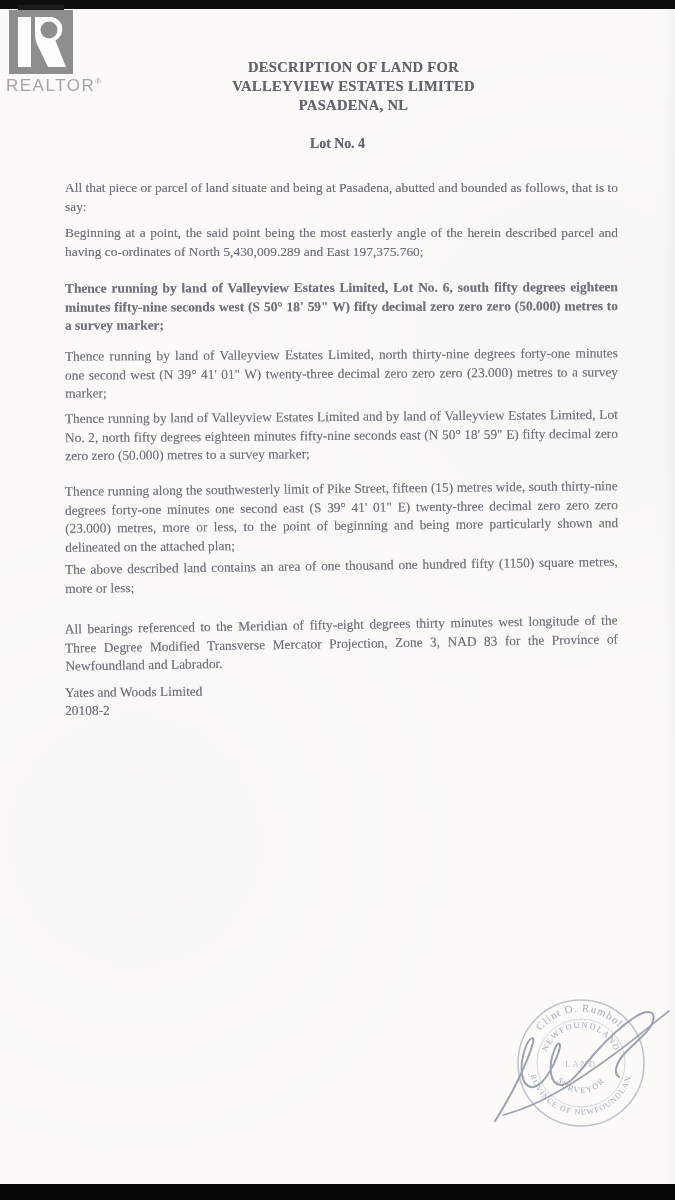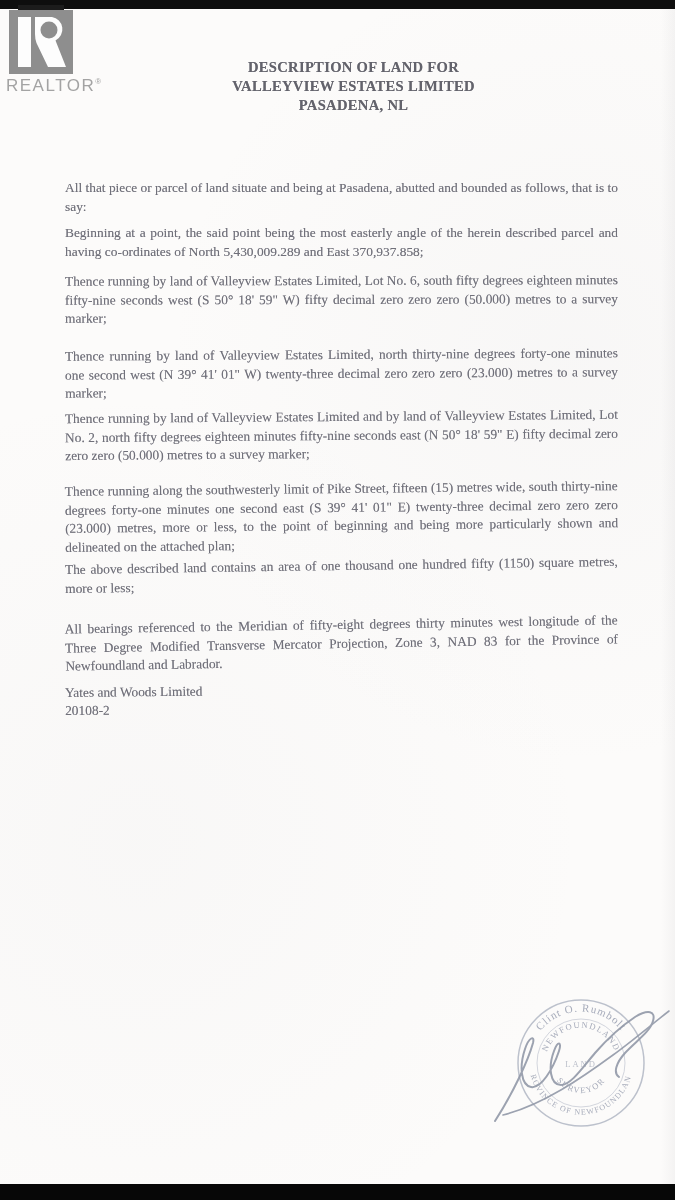--- a/index.html
+++ b/index.html
@@ -39,21 +39,21 @@
   .lot-heading{
     position:absolute;left:0;top:136px;width:675px;text-align:center;
     font-weight:bold;font-size:13.8px;color:#63636c;text-shadow:0 0 0.6px rgba(99,99,108,0.6);
   }
   .para{
     position:absolute;left:65px;width:553px;margin:0;
     font-size:13.4px;line-height:18.5px;text-align:justify;text-align-last:left;
   }
   .p1{top:179px;}
   .p2{top:224px;}
-  .p3{top:272px;transform:rotate(-0.15deg);}
+  .p3{top:279px;transform:rotate(-0.15deg);font-weight:bold;}
   .p4{top:346px;transform:rotate(-0.35deg);}
   .p5{top:408px;transform:rotate(-0.45deg);}
   .p6{top:480px;transform:rotate(-0.6deg);}
   .p7{top:557px;transform:rotate(-0.85deg);}
   .p8{top:616px;transform:rotate(-0.95deg);}
   .signatory{
     position:absolute;left:65px;top:682px;width:400px;
     font-size:13.4px;line-height:17.5px;text-align:left;transform:rotate(-0.6deg);
   }
   .signatory div{margin:0;}
@@ -79,23 +79,24 @@
     </svg>
     <div class="logo-word"><span>REALTOR</span><sup>®</sup></div>
   </div>
 
   <div class="doc-title">
     <div>DESCRIPTION OF LAND FOR</div>
     <div>VALLEYVIEW ESTATES LIMITED</div>
     <div>PASADENA, NL</div>
   </div>
 
+  <div class="lot-heading">Lot No. 4</div>
 
   <p class="para scan-ink p1">All that piece or parcel of land situate and being at Pasadena, abutted and bounded as follows, that is to say:</p>
-  <p class="para scan-ink p2">Beginning at a point, the said point being the most easterly angle of the herein described parcel and having co-ordinates of North 5,430,009.289 and East 370,937.858;</p>
+  <p class="para scan-ink p2">Beginning at a point, the said point being the most easterly angle of the herein described parcel and having co-ordinates of North 5,430,009.289 and East 197,375.760;</p>
   <p class="para scan-ink p3">Thence running by land of Valleyview Estates Limited, Lot No. 6, south fifty degrees eighteen minutes fifty-nine seconds west (S 50° 18' 59" W) fifty decimal zero zero zero (50.000) metres to a survey marker;</p>
   <p class="para scan-ink p4">Thence running by land of Valleyview Estates Limited, north thirty-nine degrees forty-one minutes one second west (N 39° 41' 01" W) twenty-three decimal zero zero zero (23.000) metres to a survey marker;</p>
   <p class="para scan-ink p5">Thence running by land of Valleyview Estates Limited and by land of Valleyview Estates Limited, Lot No. 2, north fifty degrees eighteen minutes fifty-nine seconds east (N 50° 18' 59" E) fifty decimal zero zero zero (50.000) metres to a survey marker;</p>
   <p class="para scan-ink p6">Thence running along the southwesterly limit of Pike Street, fifteen (15) metres wide, south thirty-nine degrees forty-one minutes one second east (S 39° 41' 01" E) twenty-three decimal zero zero zero (23.000) metres, more or less, to the point of beginning and being more particularly shown and delineated on the attached plan;</p>
   <p class="para scan-ink p7">The above described land contains an area of one thousand one hundred fifty (1150) square metres, more or less;</p>
   <p class="para scan-ink p8">All bearings referenced to the Meridian of fifty-eight degrees thirty minutes west longitude of the Three Degree Modified Transverse Mercator Projection, Zone 3, NAD 83 for the Province of Newfoundland and Labrador.</p>
 
   <div class="signatory scan-ink">
     <div>Yates and Woods Limited</div>
     <div>20108-2</div>

